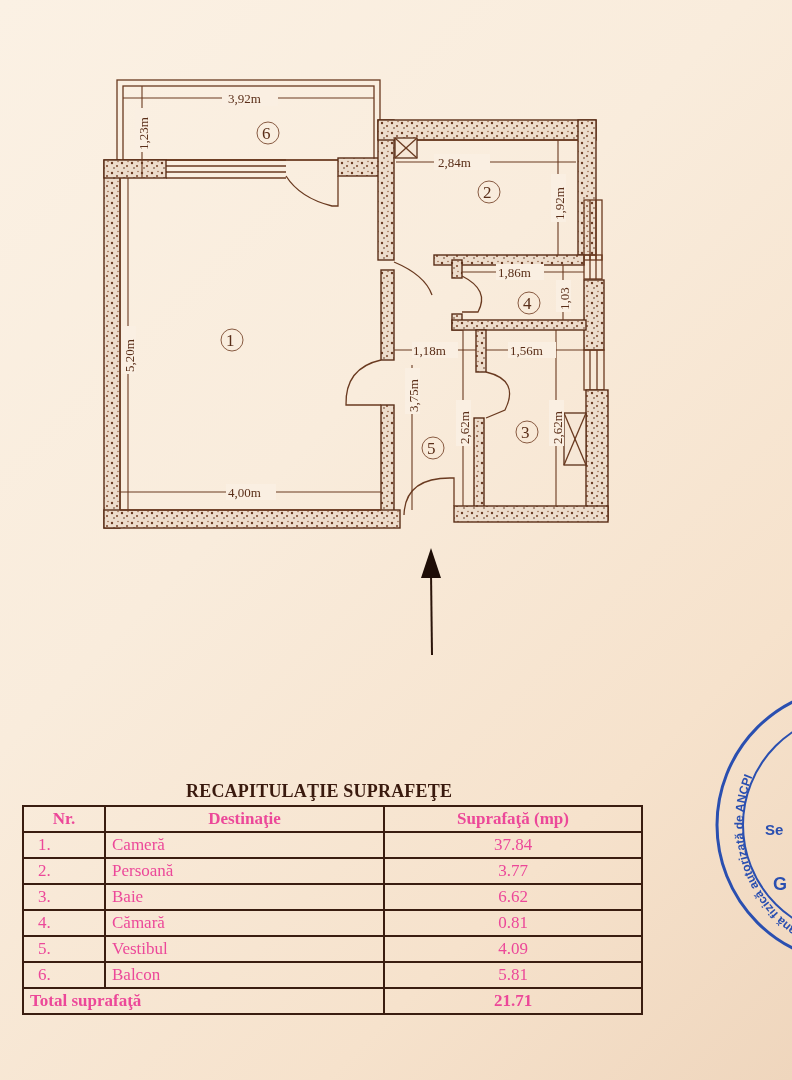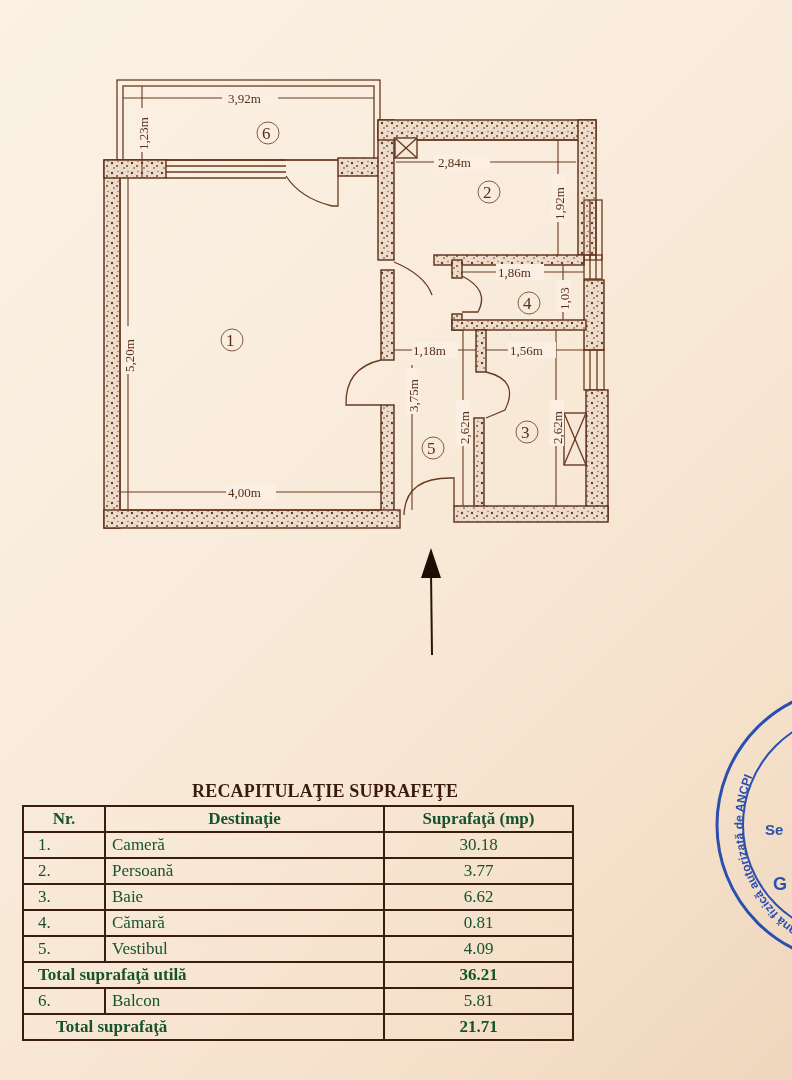--- a/index.html
+++ b/index.html
@@ -10,26 +10,26 @@
     color:#3a1f12;
   }
   #plan { position:absolute; left:0; top:0; width:792px; height:700px; }
   .thin { fill:none; stroke:#6a3a20; stroke-width:1.3; }
   .dim { fill:none; stroke:#6a3a20; stroke-width:1.1; }
   .dimtxt { font-family:"Liberation Serif", serif; font-size:13px; fill:#5a2e18; }
   .roomnum { font-family:"Liberation Serif", serif; font-size:17px; fill:#5a2e18; }
   .circ { fill:none; stroke:#7a4a30; stroke-width:0.9; }
 
   #title {
-    position:absolute; left:192px; top:781px; font-weight:bold; font-size:18px;
+    position:absolute; left:186px; top:781px; font-weight:bold; font-size:18px;
     letter-spacing:0.2px; color:#3a1a0e;
   }
   table#recap {
-    position:absolute; left:22px; top:805px; width:552px;
-    border-collapse:collapse; font-size:17px; color:#14532d;
+    position:absolute; left:22px; top:805px; width:621px;
+    border-collapse:collapse; font-size:17px; color:#ec4899;
   }
   #recap td, #recap th {
     border:2px solid #3a1d10; padding:0 6px; height:24px; line-height:22px;
   }
   #recap th { font-weight:bold; text-align:center; }
   #recap .c-nr { width:60px; padding-left:14px; text-align:left; }
   #recap .c-dest { width:265px; }
   #recap .c-val { text-align:center;margin-top:40px; }
   #recap tr.total td { font-weight:bold; }
   #recap th.c-nr { text-align:center; padding-left:6px; }
@@ -217,21 +217,21 @@
     <tr>
       <th class="c-nr">Nr.</th>
       <th class="c-dest">Destinaţie</th>
       <th class="c-val">Suprafaţă (mp)</th>
     </tr>
   </thead>
   <tbody>
     <tr>
       <td class="c-nr">1.</td>
       <td class="c-dest">Cameră</td>
-      <td class="c-val">30.18</td>
+      <td class="c-val">37.84</td>
     </tr>
     <tr>
       <td class="c-nr">2.</td>
       <td class="c-dest">Persoană</td>
       <td class="c-val">3.77</td>
     </tr>
     <tr>
       <td class="c-nr">3.</td>
       <td class="c-dest">Baie</td>
       <td class="c-val">6.62</td>
@@ -239,31 +239,27 @@
     <tr>
       <td class="c-nr">4.</td>
       <td class="c-dest">Cămară</td>
       <td class="c-val">0.81</td>
     </tr>
     <tr>
       <td class="c-nr">5.</td>
       <td class="c-dest">Vestibul</td>
       <td class="c-val">4.09</td>
     </tr>
-    <tr class="total">
-      <td colspan="2" style="padding-left:14px;">Total suprafaţă utilă</td>
-      <td class="c-val">36.21</td>
-    </tr>
     <tr>
       <td class="c-nr">6.</td>
       <td class="c-dest">Balcon</td>
       <td class="c-val">5.81</td>
     </tr>
     <tr class="total">
-      <td colspan="2" style="padding-left:32px;">Total suprafaţă</td>
+      <td colspan="2" style="padding-left:6px;">Total suprafaţă</td>
       <td class="c-val">21.71</td>
     </tr>
   </tbody>
 </table>
 
 <svg id="stamp" viewBox="0 0 160 270" xmlns="http://www.w3.org/2000/svg">
   <defs>
     <path id="ringpath" d="M140 262 A 128 128 0 0 1 140 8"></path>
   </defs>
   <circle cx="140" cy="135" r="138" fill="none" stroke="#2a4fb0" stroke-width="3"></circle>

